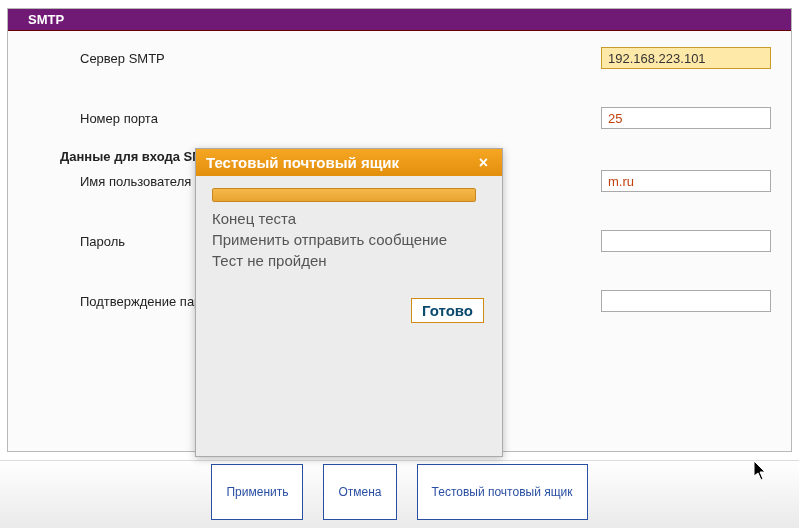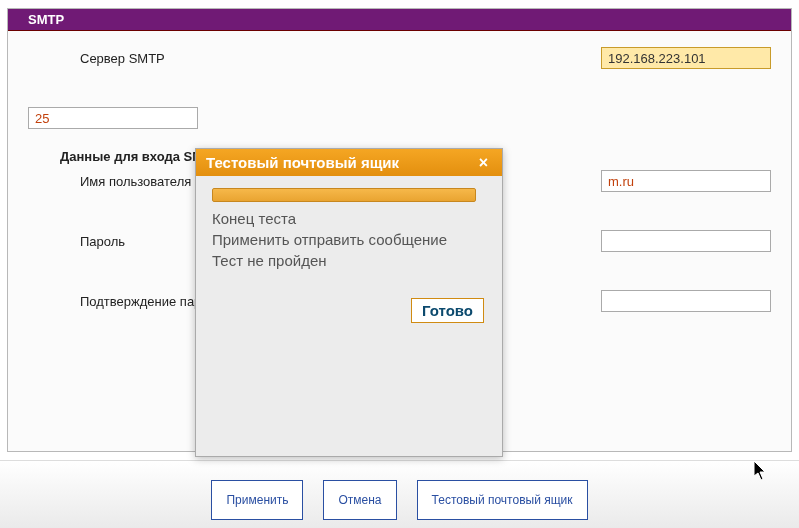--- a/index.html
+++ b/index.html
@@ -69,21 +69,21 @@
     display: flex;
     justify-content: center;
     align-items: flex-end;
     padding-bottom: 8px;
     gap: 20px;
   }
   .btn {
     background: #fff;
     border: 1px solid #2a4fa2;
     color: #2a4fa2;
-    padding: 12px 14px;
+    padding: 20px 14px;
     font-size: 12px;
     cursor: pointer;
   }
 
   
   .dialog {
     position: absolute;
     left: 195px;
     top: 148px;
     width: 308px;
@@ -155,20 +155,21 @@
   <div class="panel-title">SMTP</div>
 
   <div class="form-area">
 
     <div class="row">
       <div class="label">Сервер SMTP</div>
       <input type="text" class="highlight" value="192.168.223.101" style="">
     </div>
 
     <div class="row">
+      <div class="label">Номер порта</div>
       <input type="text" value="25" style="">
     </div>
 
     <div class="section-head" style="margin-top:-18px;">Данные для входа SMTP :</div>
 
     <div class="row">
       <div class="label">Имя пользователя</div>
       <input type="text" value="m.ru" style="">
     </div>
 

